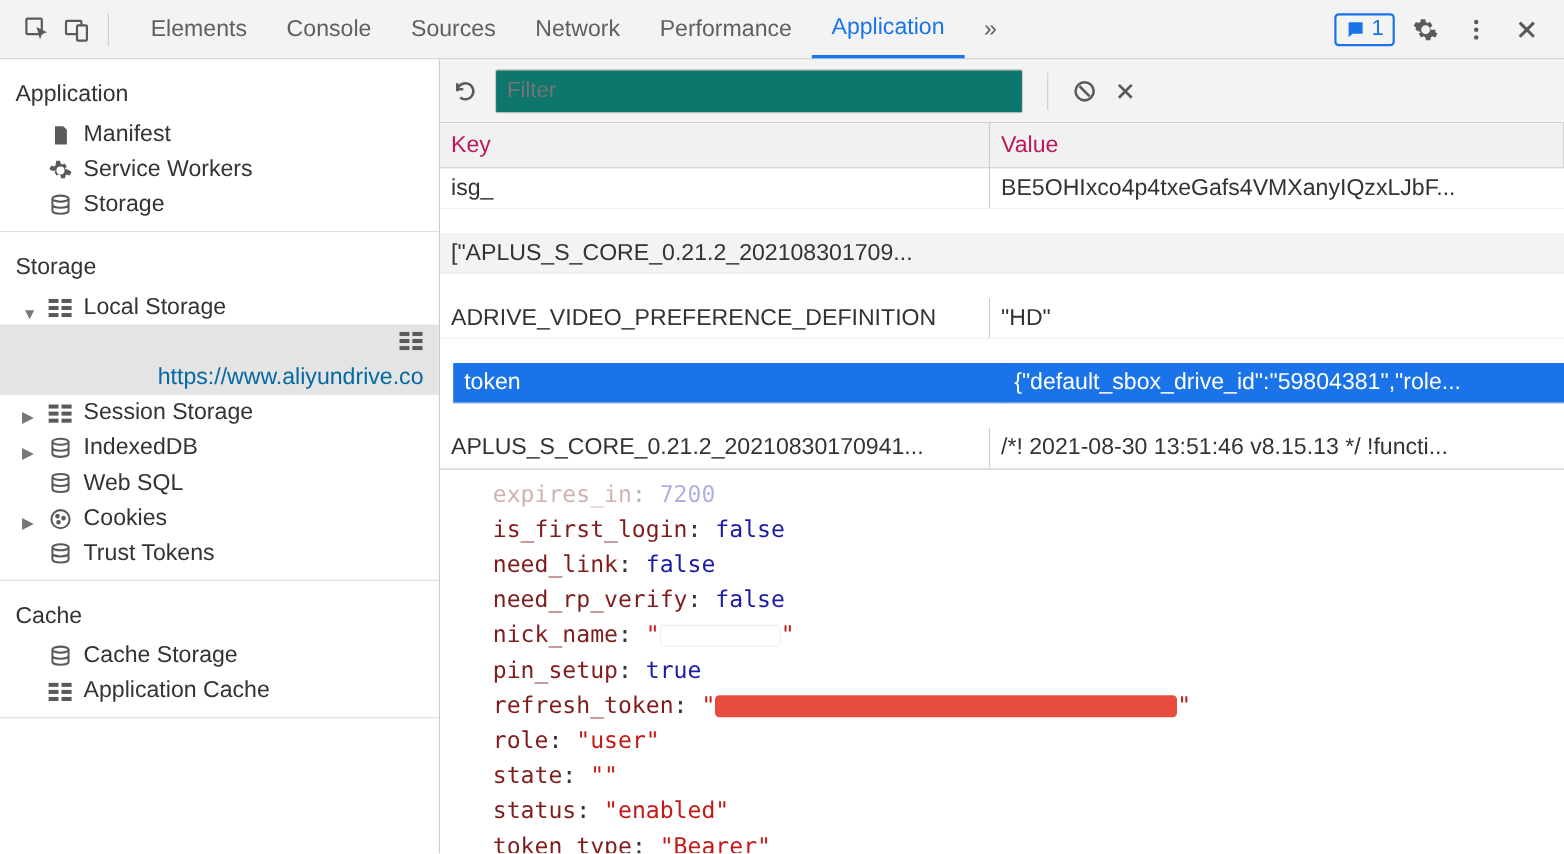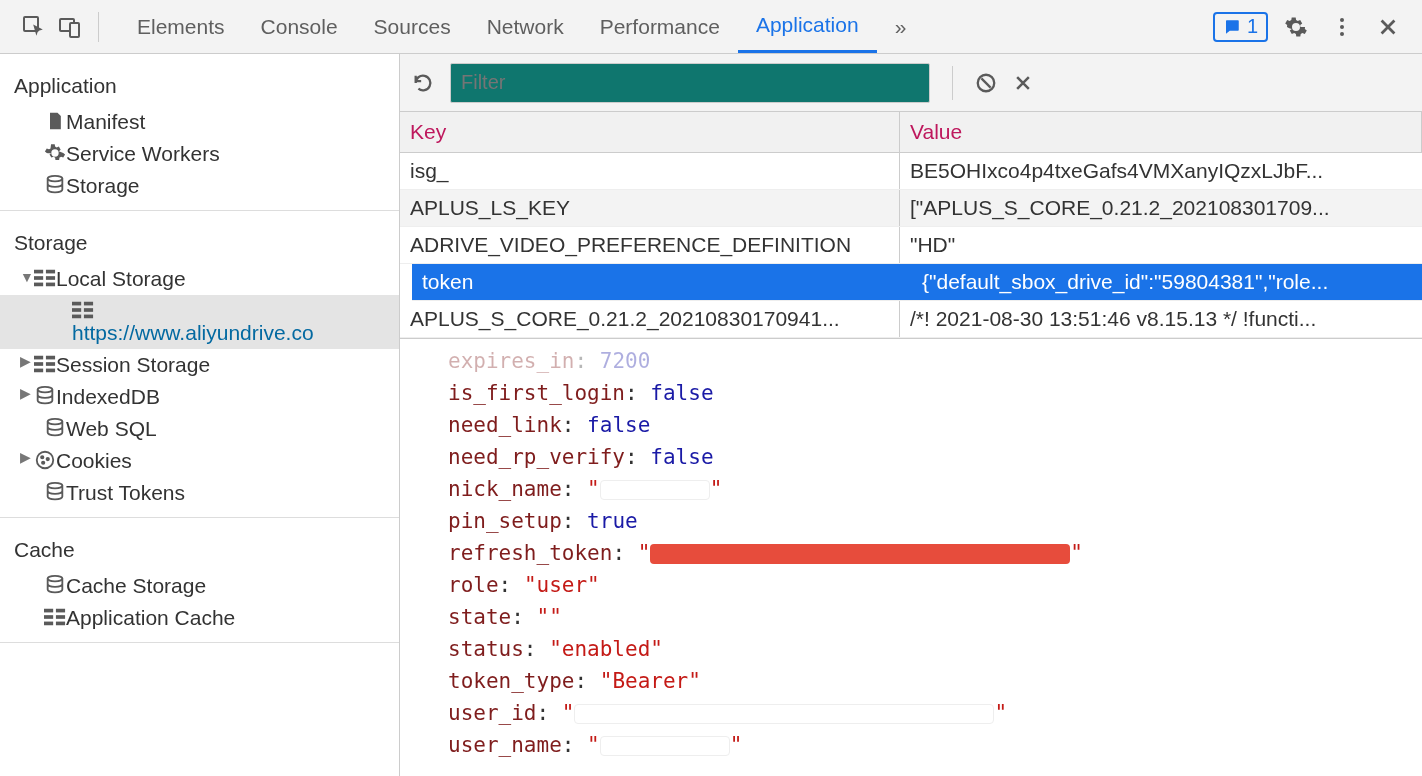--- a/index.html
+++ b/index.html
@@ -11,38 +11,38 @@
 .tabs { display: flex; flex: 1; height: 100%; align-items: stretch; margin-left: 10px; }
 .tab { padding: 0 18px; display: flex; align-items: center; color: #5f5f5f; cursor: pointer; font-size: 21px; }
 .tab.active { color: #1a73e8; border-bottom: 3px solid #1a73e8; }
 .topbar-right { display: flex; align-items: center; gap: 10px; margin-left: auto; }
 .badge { border: 2px solid #1a73e8; border-radius: 4px; padding: 0 8px; display: flex; align-items: center; gap: 6px; height: 30px; color: #1a73e8; font-weight: 500; }
 
 .main { display: flex; height: calc(776px - 54px); }
 .sidebar { width: 400px; border-right: 1px solid #ccc; overflow: hidden; background: #fff; }
 .sidegroup { border-bottom: 1px solid #ddd; padding: 12px 0 8px 0; }
 .sidegroup-title { font-size: 21px; padding: 8px 14px; color: #333; }
-.sideitem { display: flex; align-items: flex-start; padding: 4px 14px 4px 44px; font-size: 21px; color: #333; cursor: pointer; gap: 0; white-space: nowrap; overflow: hidden; }
+.sideitem { display: flex; align-items: flex-end; padding: 4px 14px 4px 44px; font-size: 21px; color: #333; cursor: pointer; gap: 10px; white-space: nowrap; overflow: hidden; }
 .sideitem.child { padding-left: 72px; }
 .sideitem.selected { background: #e4e4e4; color: #0369a1; flex-direction: column; }
 .sideitem .tri { width: 14px; margin-left: -24px; color: #777; font-size: 14px; }
 .sideitem .tri.down { transform: translateY(2px); }
 .sideitem .icon { width: 22px; height: 22px; display: inline-flex; align-items: center; justify-content: center; color: #5a5a5a; }
 
 .content { flex: 1; display: flex; flex-direction: column; overflow: hidden; }
 .toolbar { height: 58px; border-bottom: 1px solid #ccc; background: #f3f3f3; display: flex; align-items: center; padding: 0 12px; gap: 16px; }
 .toolbar input { height: 40px; width: 480px; border: 1px solid #ccc; background: #0f766e; font-size: 20px; padding: 0 10px; border-radius: 2px; }
 .toolbar .sep { width: 1px; height: 34px; background: #ccc; margin: 0 6px; }
 
 .table { display: flex; flex-direction: column; }
 .thead { display: flex; background: #f1f1f1; border-bottom: 1px solid #ccc; }
 .th { padding: 8px 10px; font-size: 21px; color: #be185d; border-right: 1px solid #ccc; }
 .th.key { width: 500px; }
 .th.val { flex: 1; }
-.tbody { display: flex; flex-direction: column; }
+.tbody { display: flex; flex-direction: column; gap: 22px; }
 .trow { display: flex; border-bottom: 1px solid #eee; }
 .trow:nth-child(even) { background: #f3f3f3; }
 .trow.sel { background: #1a73e8; color: #fff; margin-left: 12px; }
 .td { padding: 6px 10px; font-size: 21px; white-space: nowrap; overflow: hidden; text-overflow: ellipsis; }
 .td.key { width: 500px; border-right: 1px solid #ccc; }
 .trow.sel .td.key { border-right: 1px solid #1a73e8; }
 .td.val { flex: 1; }
 
 .detail { flex: 1; overflow: hidden; padding: 6px 0 0 48px; font-family: Menlo, Consolas, monospace; font-size: 21px; line-height: 32px; border-top: 1px solid #ccc; }
 .detail .row { white-space: nowrap; }
@@ -275,21 +275,20 @@
       <div class="thead">
         <div class="th key">Key</div>
         <div class="th val">Value</div>
       </div>
       <div class="tbody" id="tbody">
           <div class="trow">
             <div class="td key">isg_</div>
             <div class="td val">BE5OHIxco4p4txeGafs4VMXanyIQzxLJbF...</div>
           </div>
           <div class="trow">
-            <div class="td key">APLUS_LS_KEY</div>
             <div class="td val">["APLUS_S_CORE_0.21.2_202108301709...</div>
           </div>
           <div class="trow">
             <div class="td key">ADRIVE_VIDEO_PREFERENCE_DEFINITION</div>
             <div class="td val">"HD"</div>
           </div>
           <div class="trow sel">
             <div class="td key">token</div>
             <div class="td val">{"default_sbox_drive_id":"59804381","role...</div>
           </div>

